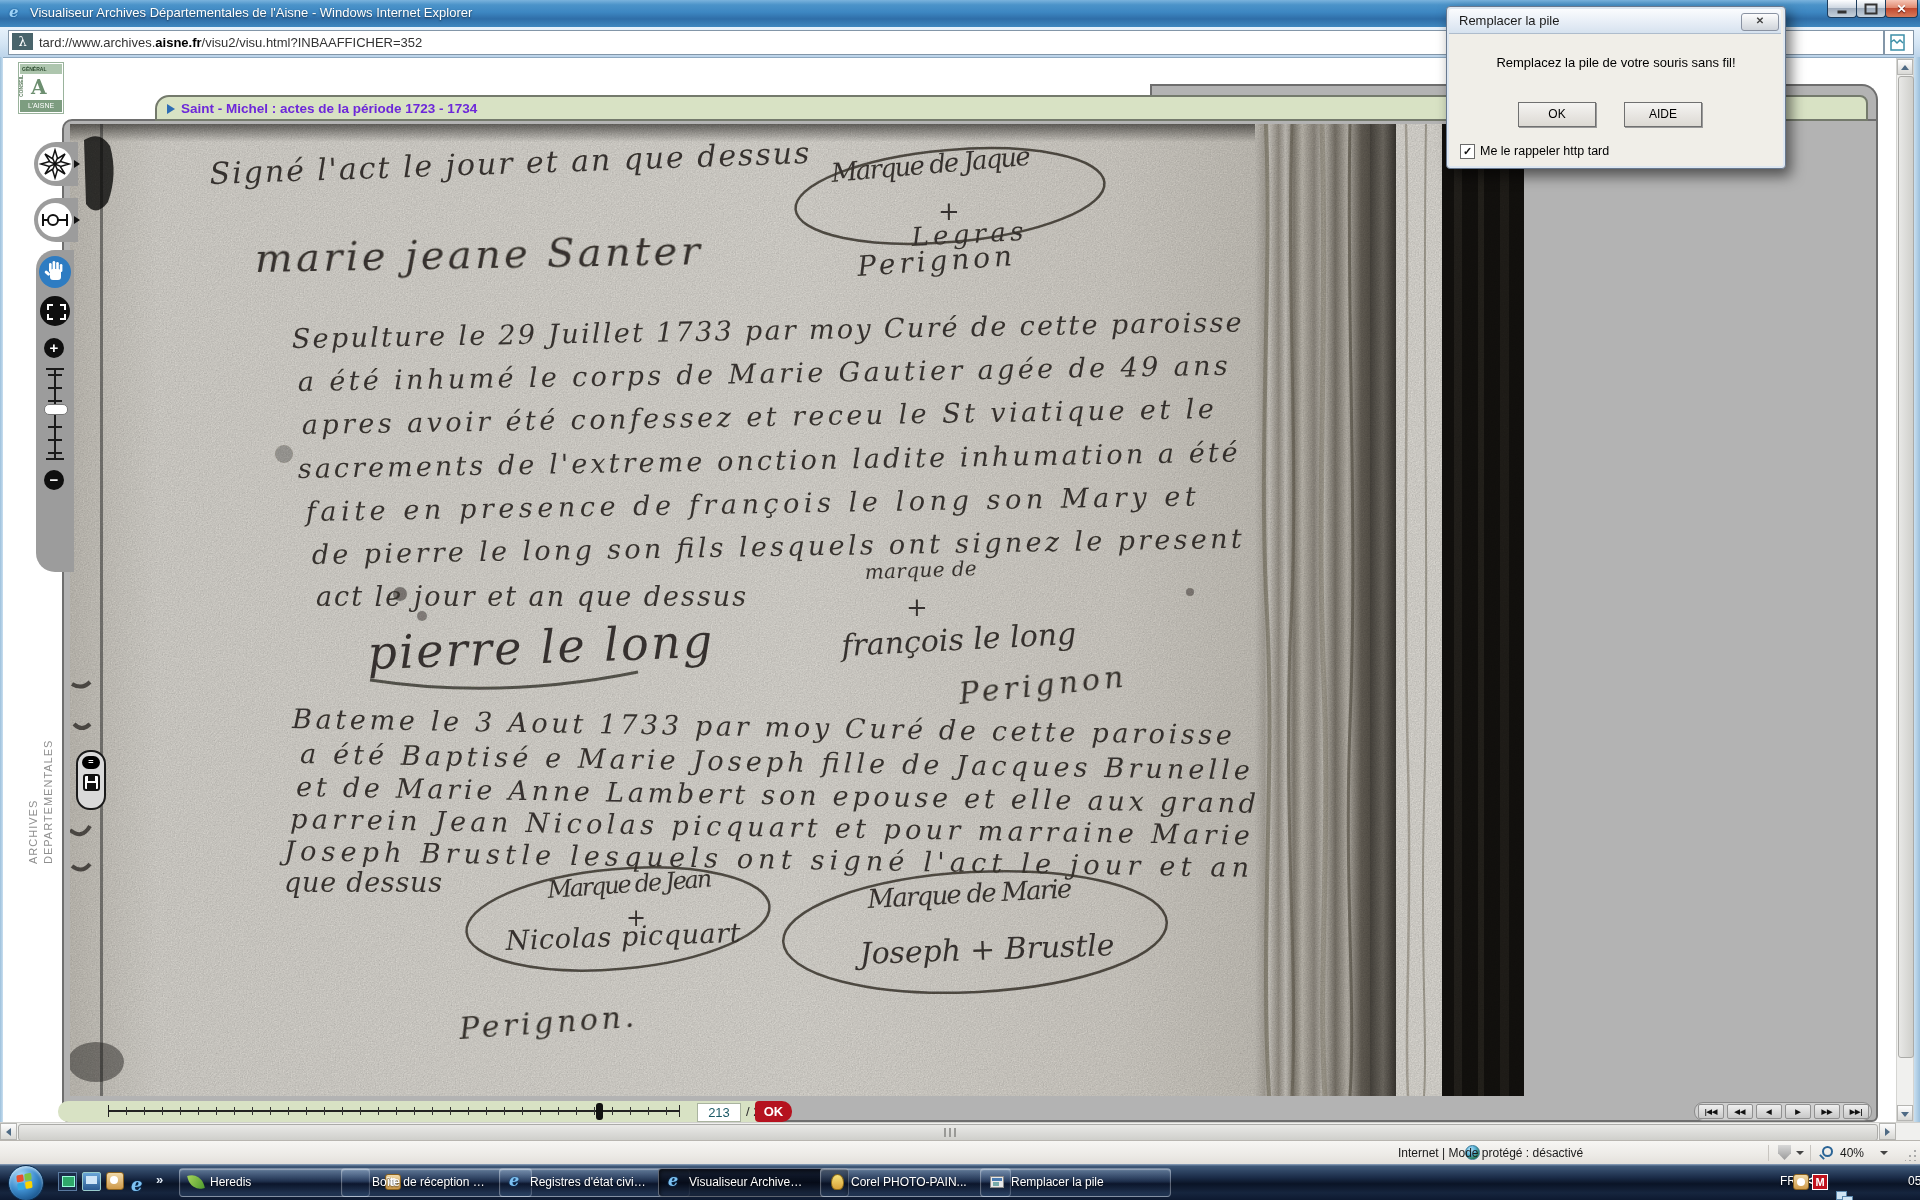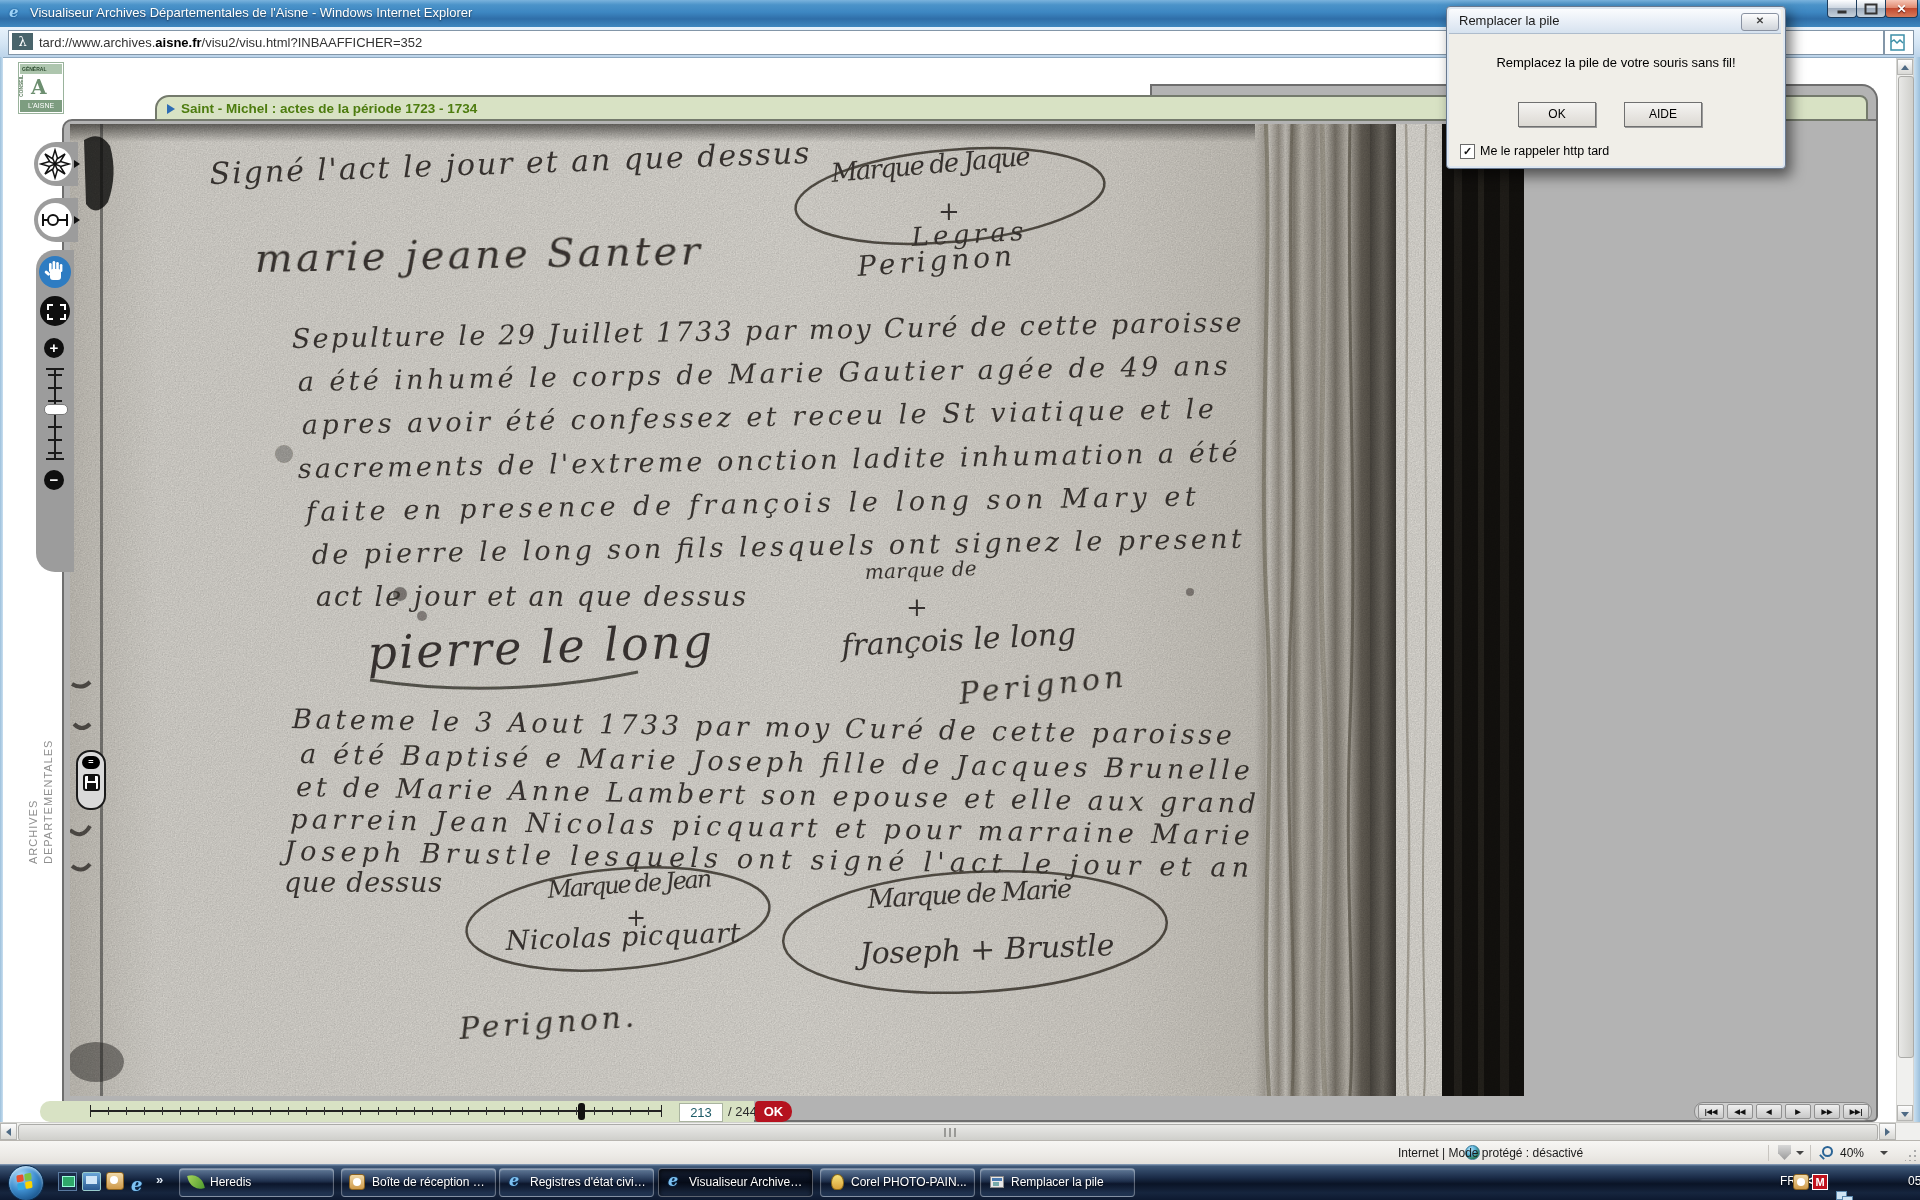--- a/index.html
+++ b/index.html
@@ -40,21 +40,21 @@
     font-size:5px;font-weight:bold;line-height:10px;padding-left:2px;box-sizing:border-box;}
   .logo .side{position:absolute;left:-9px;top:20px;color:#5d7d5f;font-size:5px;font-weight:bold;transform:rotate(-90deg);}
   .logo .tree{position:absolute;left:12px;top:12px;font-size:20px;color:#6d8f70;font-weight:bold;font-family:"DejaVu Serif",serif;}
   .logo .b{position:absolute;left:1px;bottom:1px;width:42px;height:12px;background:#7d9d80;color:#fff;
     font-size:7px;line-height:12px;text-align:center;}
   
   .frame-top-right{left:1150px;top:84px;width:728px;height:40px;background:#b3b3b3;
     border:2px solid #6e6e6e;border-bottom:none;border-radius:0 16px 0 0;box-sizing:border-box;}
   .greenbar{left:155px;top:95px;width:1713px;height:26px;background:#d8e2c4;
     border:2px solid #747a6c;border-radius:14px 8px 0 0;box-sizing:border-box;}
-  .greenbar-text{left:24px;top:4px;font-size:13.5px;font-weight:bold;color:#4d7c0f;white-space:nowrap;}
+  .greenbar-text{left:24px;top:4px;font-size:13.5px;font-weight:bold;color:#6d28d9;white-space:nowrap;}
   .tri-r{width:0;height:0;border-left:8px solid #2e6db4;border-top:5px solid transparent;border-bottom:5px solid transparent;}
   .frame-main{left:62px;top:119px;width:1816px;height:1003px;background:#b3b3b3;
     border:2px solid #6e6e6e;border-radius:10px 0 6px 6px;box-sizing:border-box;}
   
   .bump{background:#9c9c9c;border-radius:22px 0 0 22px;}
   .toolmain{left:36px;top:250px;width:38px;height:322px;background:#9c9c9c;border-radius:19px 0 0 19px;}
   .circ{border-radius:50%;}
   .tool-white{background:#fff;}
   .tool-black{background:#0f0f0f;color:#fff;}
   .tool-blue{background:#2e7cc2;}
@@ -63,21 +63,21 @@
   .vslider-line{left:18px;top:0;width:2px;height:92px;background:#1a1a1a;}
   .vslider-ticks{left:12px;top:6px;width:14px;height:80px;
     background:repeating-linear-gradient(180deg,#1a1a1a 0 1.5px,transparent 1.5px 13px);}
   .vhandle{left:8px;top:36px;width:22px;height:9px;background:#fff;border:1px solid #777;border-radius:5px;}
   .subpanel{left:40px;top:500px;width:30px;height:60px;background:#d9d9d9;border:2px solid #1a1a1a;border-radius:14px;box-sizing:border-box;}
   .eqoval{left:4px;top:4px;width:18px;height:13px;background:#000;border-radius:7px;color:#fff;
     font-size:9px;font-weight:bold;text-align:center;line-height:13px;}
   .vtext{left:-90px;top:714px;width:266px;height:34px;transform:rotate(-90deg);
     color:#8f8f8f;font-size:11px;letter-spacing:1px;line-height:15px;}
   
-  .pagerbar{left:40px;top:1101px;width:714px;height:21px;background:#d8e2c4;border-radius:10px 0 0 10px;}
+  .pagerbar{left:58px;top:1101px;width:714px;height:21px;background:#d8e2c4;border-radius:10px 0 0 10px;}
   .ptrack{left:50px;top:9px;width:572px;height:2px;background:#222;}
   .pticks{left:50px;top:6px;width:572px;height:8px;
     background:repeating-linear-gradient(90deg,#333 0 1px,transparent 1px 18px);}
   .pend{width:1px;height:12px;background:#222;top:4px;}
   .phandle{left:538px;top:2px;width:7px;height:17px;background:#111;border-radius:3px;}
   .pagebox{left:639px;top:2px;width:42px;height:17px;background:#fff;border:1px solid #aab4a0;
     font-size:13px;color:#1c5a66;text-align:center;line-height:17px;}
   .pagetotal{left:688px;top:3px;font-size:13px;color:#2b2b2b;white-space:nowrap;}
   .okbtn{left:755px;top:1101px;width:37px;height:21px;background:#b5121f;border-radius:4px 10px 10px 4px;
     color:#fff;font-weight:bold;font-size:13px;text-align:center;line-height:21px;}
@@ -125,21 +125,21 @@
     background:linear-gradient(180deg,#91a6bf 0%,#3e5878 6%,#1a2b47 38%,#0a1426 55%,#16253e 80%,#0d1930 100%);}
   .orb{left:8px;top:1px;width:34px;height:34px;border-radius:50%;
     background:radial-gradient(circle at 35% 28%,#a8d8f8 0%,#3e8ecf 45%,#134a80 85%);
     border:1px solid #0c2c4e;box-shadow:inset 0 2px 3px rgba(255,255,255,.6);}
   .flag{position:absolute;left:8px;top:8px;width:16px;height:16px;transform:rotate(-6deg) skewY(-4deg);}
   .flag i{position:absolute;width:7px;height:7px;border-radius:1.5px;}
   .ql{top:8px;width:19px;height:19px;}
   .chev{color:#dfe8f2;font-size:13px;font-weight:bold;}
   .taskbtn{top:4px;width:153px;height:27px;border:1px solid rgba(255,255,255,.32);border-radius:4px;
     background:linear-gradient(180deg,rgba(150,175,205,.45) 0%,rgba(60,85,125,.35) 45%,rgba(15,25,50,.45) 55%,rgba(60,90,130,.35) 100%);
-    box-shadow:inset 0 1px 1px rgba(255,255,255,.35);color:#fff;font-size:12px;}
+    box-shadow:inset 0 1px 1px rgba(255,255,255,.35);color:#fff;font-size:12px;padding-left:36px;}
   .taskbtn.active{background:linear-gradient(180deg,rgba(20,28,45,.85) 0%,rgba(5,10,22,.9) 50%,rgba(30,45,70,.8) 100%);
     box-shadow:inset 0 2px 5px rgba(0,0,0,.8);}
   .tb-ic{position:absolute;left:7px;top:5px;width:17px;height:17px;}
   .tb-lb{position:absolute;left:30px;top:6px;width:116px;white-space:nowrap;overflow:hidden;text-overflow:ellipsis;
     text-shadow:0 1px 2px rgba(0,0,0,.8);}
   .tray{color:#fff;font-size:12px;text-shadow:0 1px 2px rgba(0,0,0,.8);margin-left:28px;}
   .mailic{width:16px;height:16px;border-radius:3px;background:linear-gradient(180deg,#f0d9a8,#cf9a4a);
     border:1px solid #8a6220;box-sizing:border-box;position:relative;}
   .mailic::after{content:"";position:absolute;left:3px;top:3px;width:8px;height:8px;border-radius:50%;background:#fff;}
   .mcafee{width:16px;height:16px;background:#c0121c;border:1px solid #fff;box-sizing:border-box;

